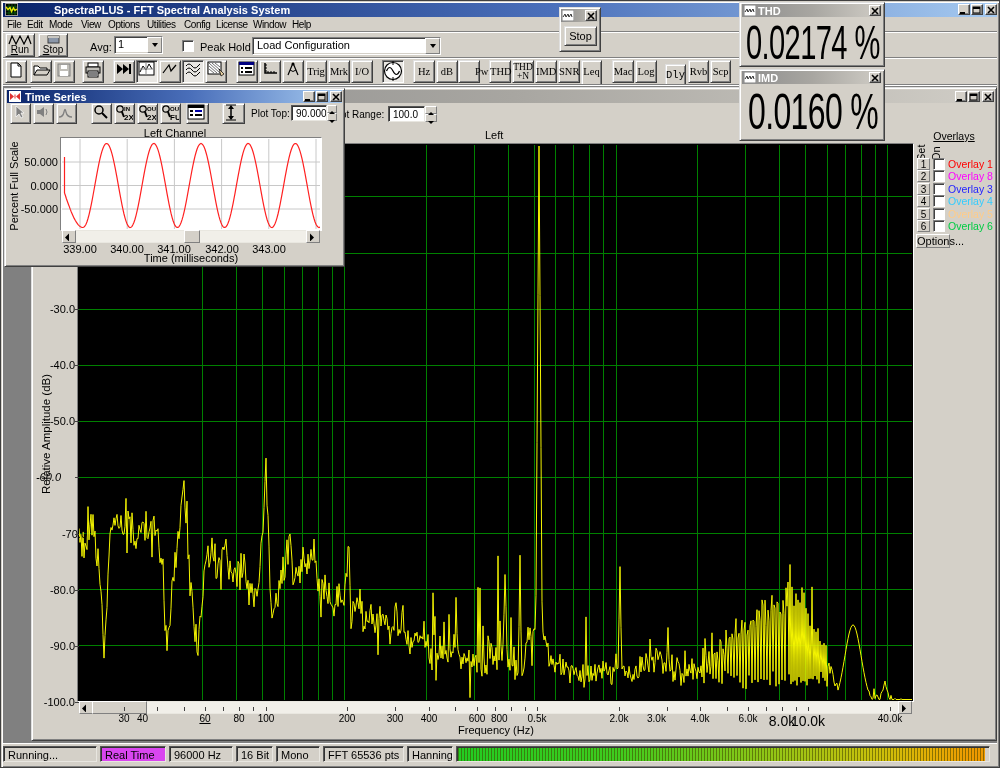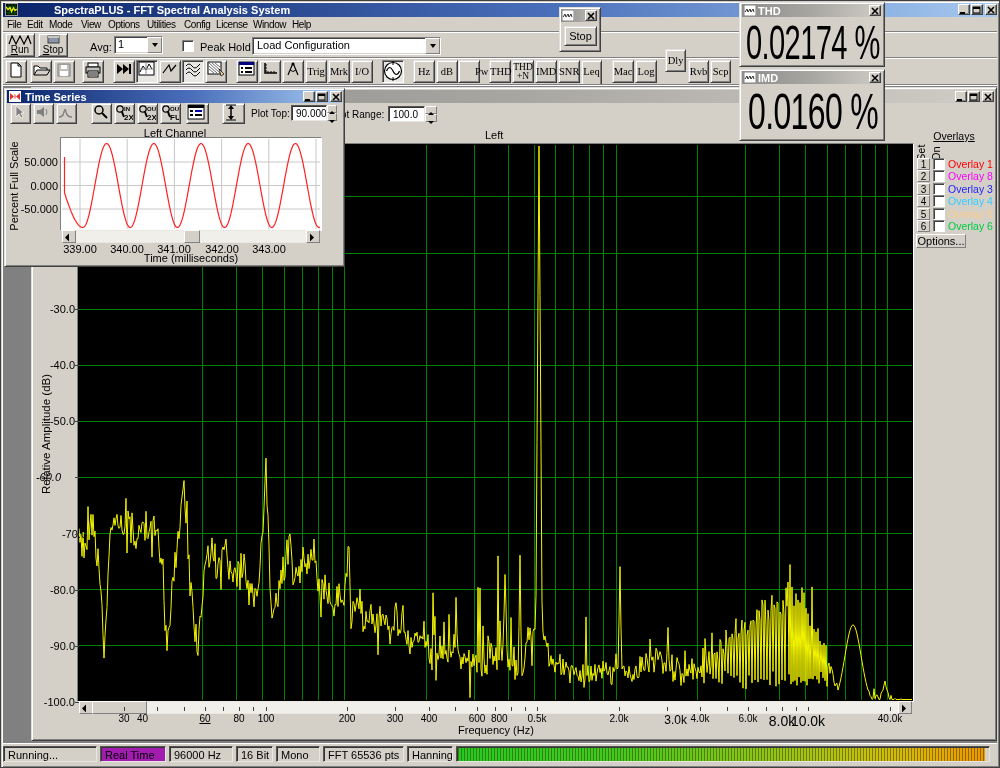--- a/index.html
+++ b/index.html
@@ -155,21 +155,21 @@
 <div class="abs raised serifbtn" style="left:413px;top:60px;width:22px;height:23px;line-height:21px;">Hz</div>
 <div class="abs raised serifbtn" style="left:436px;top:60px;width:22px;height:23px;line-height:21px;">dB</div>
 <div class="abs raised serifbtn" style="left:458px;top:60px;width:22px;height:23px;line-height:21px;padding-left:16px;">Pwr</div>
 <div class="abs raised serifbtn" style="left:489px;top:60px;width:22px;height:23px;line-height:21px;">THD</div>
 <div class="abs raised serifbtn" style="left:512px;top:60px;width:22px;height:23px;line-height:9px;padding-top:2px;font-size:9.5px;">THD<br>+N</div>
 <div class="abs raised serifbtn" style="left:535px;top:60px;width:22px;height:23px;line-height:21px;">IMD</div>
 <div class="abs raised serifbtn" style="left:558px;top:60px;width:22px;height:23px;line-height:21px;">SNR</div>
 <div class="abs raised serifbtn" style="left:581px;top:60px;width:21px;height:39px;line-height:21px;">Leq</div>
 <div class="abs raised serifbtn" style="left:612px;top:60px;width:22px;height:23px;line-height:21px;">Mac</div>
 <div class="abs raised serifbtn" style="left:635px;top:60px;width:22px;height:23px;line-height:21px;">Log</div>
-<div class="abs raised serifbtn" style="left:665px;top:49px;width:21px;height:23px;line-height:21px;">Dly</div>
+<div class="abs raised serifbtn" style="left:665px;top:64px;width:21px;height:23px;line-height:21px;font-family:Liberation Mono, monospace;">Dly</div>
 <div class="abs raised serifbtn" style="left:688px;top:60px;width:21px;height:23px;line-height:21px;">Rvb</div>
 <div class="abs raised serifbtn" style="left:710px;top:60px;width:21px;height:23px;line-height:21px;">Scp</div>
 <div class="abs" style="left:3px;top:84px;width:994px;height:0;border-top:1px solid #808080;border-bottom:1px solid #fff;"></div>
 
 <div class="abs" style="left:3px;top:86px;width:994px;height:657px;background:#808080;"></div>
 
 <div class="abs winframe" style="left:31px;top:87px;width:966px;height:654px;"></div>
 <div class="abs tInactive" style="left:34px;top:90px;width:960px;height:13px;"></div>
 <div class="capbtn" style="left:955px;top:91px;"><svg width="10" height="9">
       <rect x="1" y="6" width="5" height="2" fill="#000"></rect>
@@ -292,21 +292,21 @@
 <div class="abs" style="left:185px;top:713px;width:40px;text-align:center;font-size:10px;text-decoration:underline;">60</div>
 <div class="abs" style="left:219px;top:713px;width:40px;text-align:center;font-size:10px;">80</div>
 <div class="abs" style="left:246px;top:713px;width:40px;text-align:center;font-size:10px;">100</div>
 <div class="abs" style="left:327px;top:713px;width:40px;text-align:center;font-size:10px;">200</div>
 <div class="abs" style="left:375px;top:713px;width:40px;text-align:center;font-size:10px;">300</div>
 <div class="abs" style="left:409px;top:713px;width:40px;text-align:center;font-size:10px;">400</div>
 <div class="abs" style="left:457px;top:713px;width:40px;text-align:center;font-size:10px;">600</div>
 <div class="abs" style="left:491px;top:713px;width:40px;text-align:left;font-size:10px;">800</div>
 <div class="abs" style="left:517px;top:713px;width:40px;text-align:center;font-size:10px;">0.5k</div>
 <div class="abs" style="left:599px;top:713px;width:40px;text-align:center;font-size:10px;">2.0k</div>
-<div class="abs" style="left:647px;top:713px;width:40px;text-align:right;font-size:12px;">3.0k</div>
+<div class="abs" style="left:647px;top:713px;width:40px;text-align:left;font-size:10px;">3.0k</div>
 <div class="abs" style="left:680px;top:713px;width:40px;text-align:center;font-size:10px;">4.0k</div>
 <div class="abs" style="left:728px;top:713px;width:40px;text-align:center;font-size:10px;">6.0k</div>
 <div class="abs" style="left:762px;top:713px;width:40px;text-align:center;font-size:14px;">8.0k</div>
 <div class="abs" style="left:788px;top:713px;width:40px;text-align:center;font-size:14px;">10.0k</div>
 <div class="abs" style="left:870px;top:713px;width:40px;text-align:center;font-size:10px;">40.0k</div>
 <div class="abs" style="left:446px;top:724px;width:100px;text-align:center;font-size:11px;">Frequency (Hz)</div>
 <div class="abs" style="left:920px;top:130px;width:68px;text-align:center;text-decoration:underline;font-size:10.5px;">Overlays</div>
 <div class="abs vlabel" style="left:908px;top:142px;width:26px;">Set</div>
 <div class="abs vlabel" style="left:923px;top:142px;width:26px;">On</div>
 <div class="abs raisedthin" style="left:917px;top:158px;width:13px;height:12px;text-align:center;font-size:10px;line-height:11px;">1</div>
@@ -320,21 +320,21 @@
 <div class="abs" style="left:948px;top:183px;color:#2222ff;font-size:10.5px;">Overlay 3</div>
 <div class="abs raisedthin" style="left:917px;top:195px;width:13px;height:12px;text-align:center;font-size:10px;line-height:11px;">4</div>
 <div class="abs" style="left:933px;top:195px;width:12px;height:12px;background:#fff;border:1px solid;border-color:#808080 #fff #fff #808080;box-shadow:inset 1px 1px 0 #404040;"></div>
 <div class="abs" style="left:948px;top:195px;color:#33ccff;font-size:10.5px;">Overlay 4</div>
 <div class="abs raisedthin" style="left:917px;top:208px;width:13px;height:12px;text-align:center;font-size:10px;line-height:11px;">5</div>
 <div class="abs" style="left:933px;top:208px;width:12px;height:12px;background:#fff;border:1px solid;border-color:#808080 #fff #fff #808080;box-shadow:inset 1px 1px 0 #404040;"></div>
 <div class="abs" style="left:948px;top:208px;color:#ffcc88;font-size:10.5px;">Overlay 5</div>
 <div class="abs raisedthin" style="left:917px;top:220px;width:13px;height:12px;text-align:center;font-size:10px;line-height:11px;">6</div>
 <div class="abs" style="left:933px;top:220px;width:12px;height:12px;background:#fff;border:1px solid;border-color:#808080 #fff #fff #808080;box-shadow:inset 1px 1px 0 #404040;"></div>
 <div class="abs" style="left:948px;top:220px;color:#00cc44;font-size:10.5px;">Overlay 6</div>
-<div class="abs raisedthin" style="left:916px;top:234px;width:50px;height:14px;text-align:center;line-height:13px;">Options...</div>
+<div class="abs raisedthin" style="left:916px;top:234px;width:34px;height:14px;text-align:center;line-height:13px;">Options...</div>
 
 <div class="abs winframe" style="left:4px;top:88px;width:341px;height:179px;"></div>
 <div class="abs tActive" style="left:7px;top:90px;width:335px;height:13px;"></div>
 <svg class="abs" style="left:9px;top:91px;" width="12" height="11">
     <rect width="12" height="11" fill="#fff"></rect>
     <path d="M1 2 L5 5.5 L1 9 Z M11 2 L7 5.5 L11 9 Z M5.5 3.5 h1 v4 h-1 Z" fill="#e03030"></path>
   </svg>
 <div class="abs ttext" style="left:25px;top:91px;">Time Series</div>
 <div class="capbtn" style="left:303px;top:91px;"><svg width="10" height="9">
       <rect x="1" y="6" width="5" height="2" fill="#000"></rect>
@@ -470,20 +470,20 @@
       <rect width="12" height="11" fill="#fff" stroke="#808080"></rect>
       <path d="M1 7 L3 4 L4 7 L6 4 L7 7 L9 4 L10 7" stroke="#303030" fill="none"></path>
     </svg></div>
 <div class="capbtn" style="left:585px;top:10px;"><svg width="10" height="9">
       <path d="M2 1 L8 7 M8 1 L2 7" stroke="#000" stroke-width="1.6"></path>
     </svg></div>
 <div class="abs raised" style="left:564px;top:26px;width:33px;height:20px;text-align:center;line-height:18px;">Stop</div>
 
 <div class="abs" style="left:3px;top:743px;width:994px;height:22px;background:#d4d0c8;border-top:1px solid #fff;"></div>
 <div class="fld" style="left:3px;top:746px;width:94px;background:#d4d0c8;">Running...</div>
-<div class="fld" style="left:100px;top:746px;width:66px;background:#a21caf;">Real Time</div>
+<div class="fld" style="left:100px;top:746px;width:66px;background:#d946ef;">Real Time</div>
 <div class="fld" style="left:169px;top:746px;width:64px;background:#d4d0c8;">96000 Hz</div>
 <div class="fld" style="left:236px;top:746px;width:37px;background:#d4d0c8;">16 Bit</div>
 <div class="fld" style="left:276px;top:746px;width:44px;background:#d4d0c8;">Mono</div>
 <div class="fld" style="left:323px;top:746px;width:81px;background:#d4d0c8;">FFT 65536 pts</div>
 <div class="fld" style="left:407px;top:746px;width:46px;background:#d4d0c8;">Hanning</div>
 <div class="fld" style="left:456px;top:746px;width:534px;background:#d4d0c8;"></div>
 <div class="abs" style="left:458px;top:748px;width:527px;height:13px;background:repeating-linear-gradient(90deg, rgba(64,64,0,0.55) 0 1px, rgba(255,255,255,0) 1px 3px),linear-gradient(90deg,#22cc22 0%,#3ecc1e 30%,#7cc818 52%,#aac412 68%,#ccc00a 80%,#e4ae04 90%,#ee9900 98%);"></div>
 
 </body></html>

